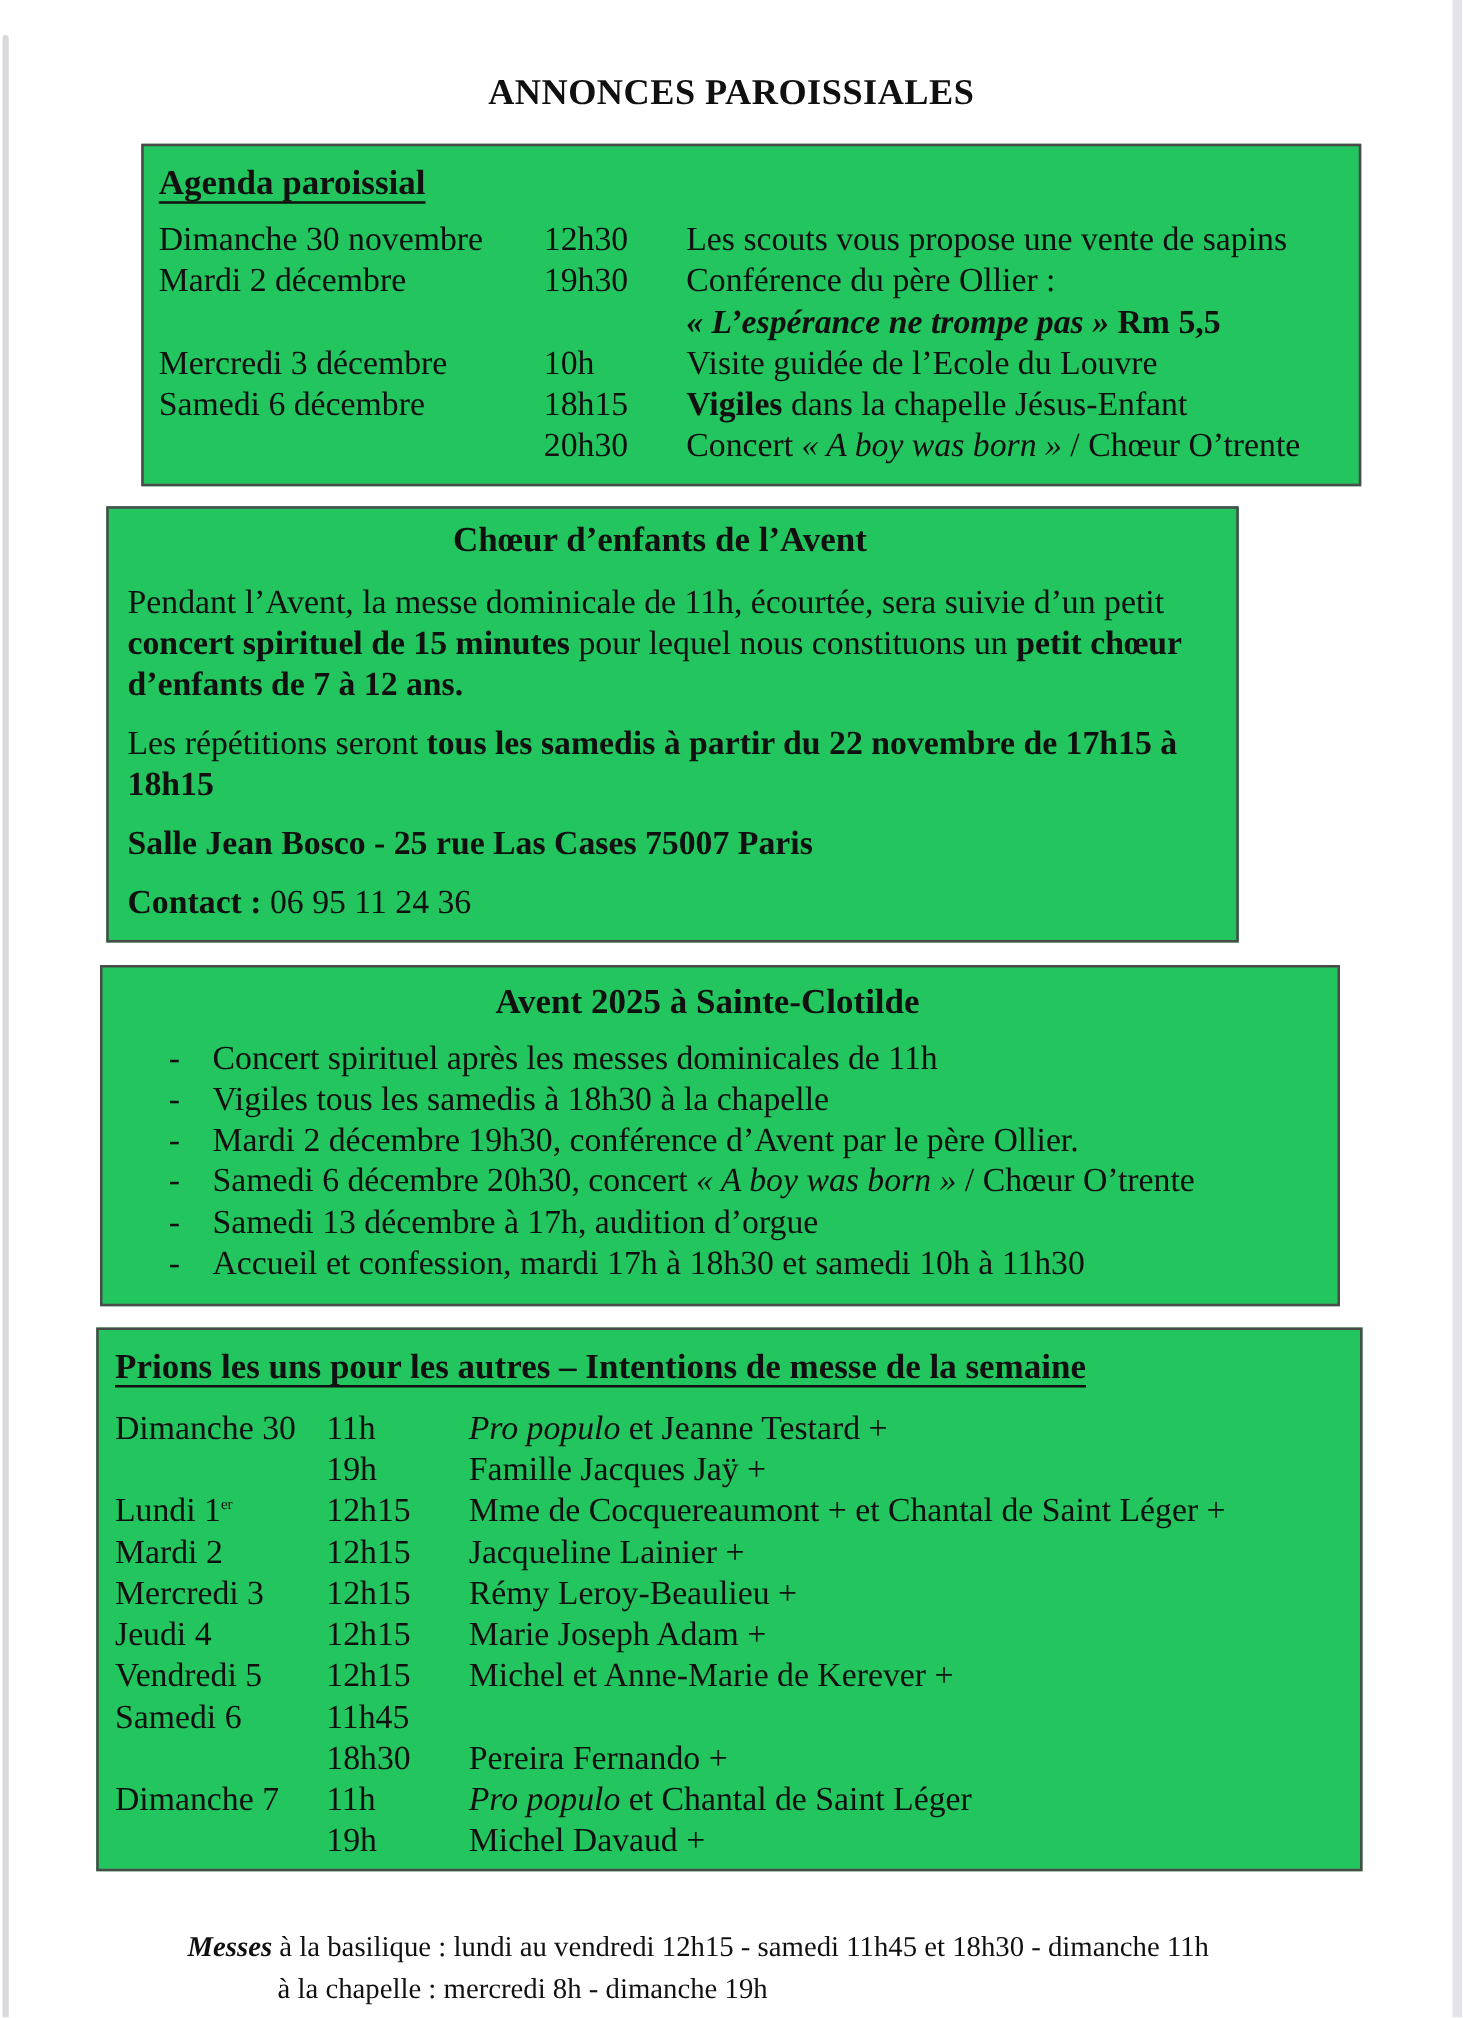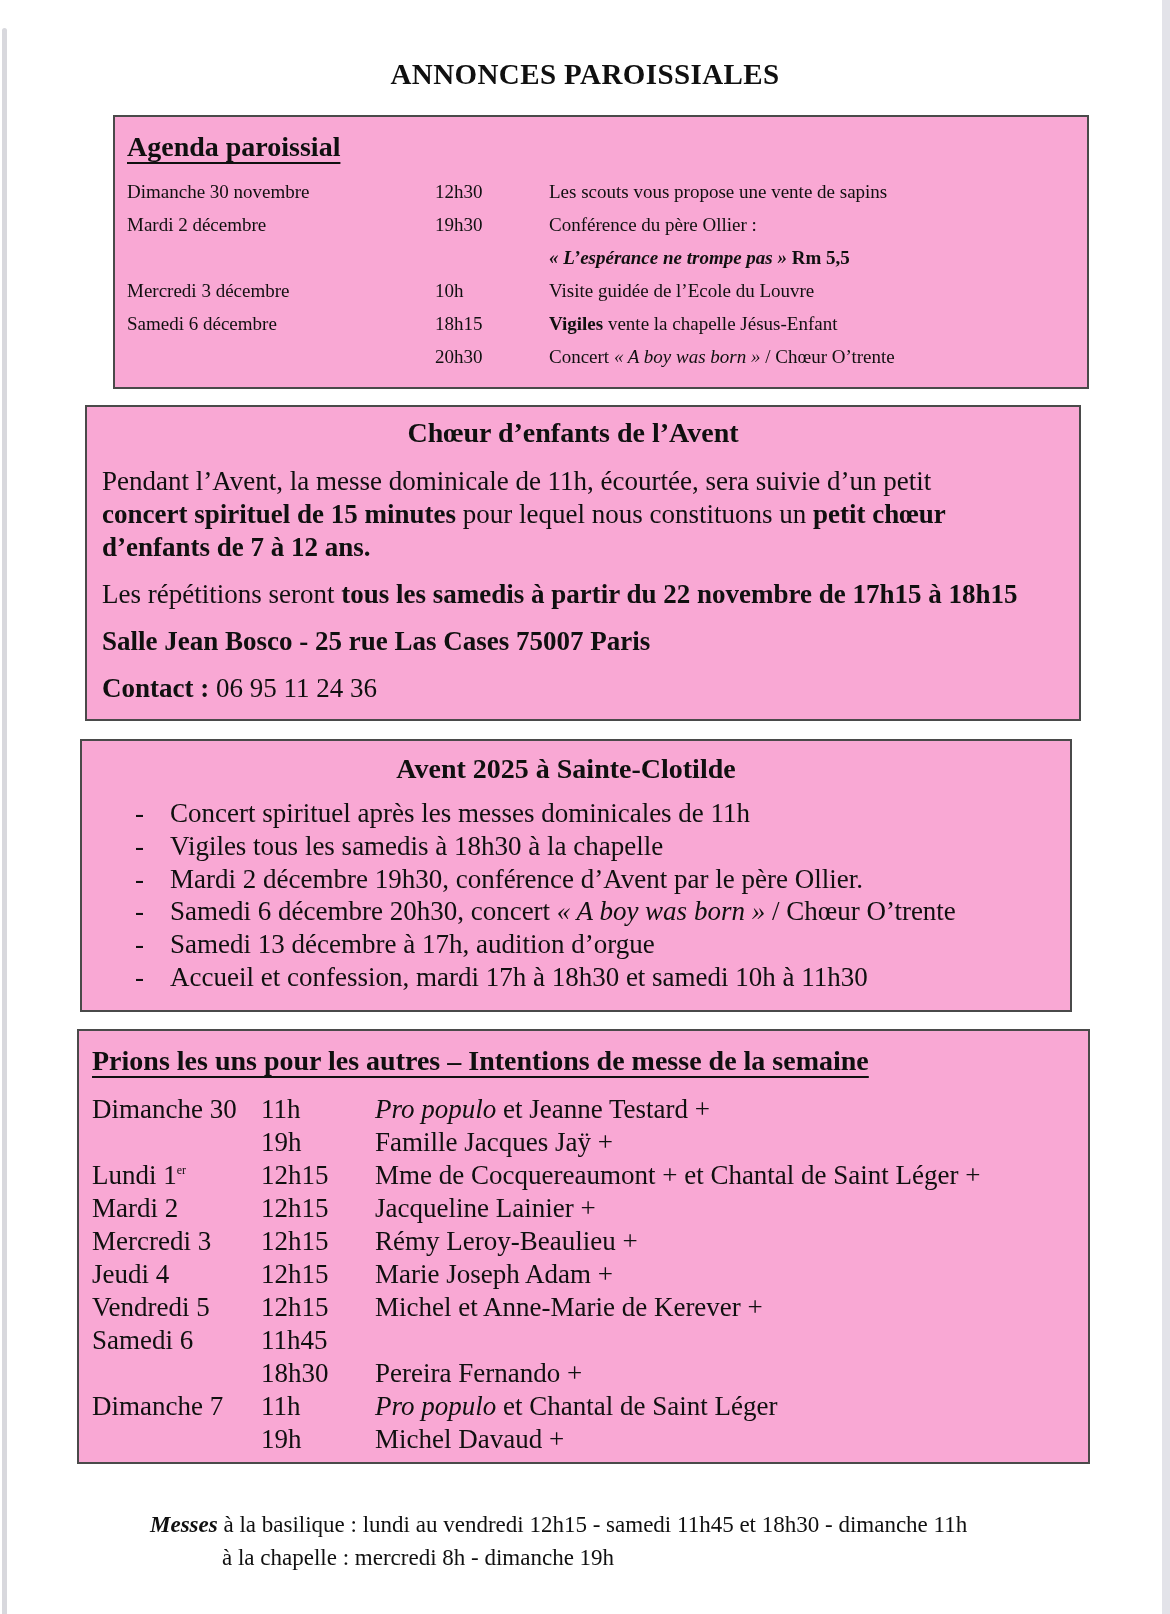--- a/index.html
+++ b/index.html
@@ -19,25 +19,25 @@
     position:absolute; right:0; top:0; width:8px; height:100%;
     background:#e3e3e9;
   }
   .page-title {
     margin-top:58px;
     text-align:center;
     font-size:29px; font-weight:bold;
     letter-spacing:0.4px;
   }
   .box {
-    background:#f9a8d4;
+    background:#22c55e;
     border:2px solid #4a4a4a;
   }
   .box-agenda   { margin:24px 0 0 113px; width:976px;  padding:12px 12px 14px 12px; }
-  .box-choir    { margin:16px 0 0 85px;  width:996px; padding:8px 35px 14px 15px; }
+  .box-choir    { margin:16px 0 0 85px;  width:906px; padding:8px 35px 14px 15px; }
   .box-avent    { margin:18px 16px 0 80px;  width:992px; padding:10px 20px 16px 0; }
   .box-prions   { margin:17px 0 0 77px;  width:1013px; padding:12px 16px 6px 13px; }
 
   .section-heading {
     font-size:28px; font-weight:bold;
     text-decoration:underline;
     text-underline-offset:6px;
     text-decoration-thickness:2px;
     line-height:36px;
   }
@@ -48,21 +48,21 @@
     text-align:center;
     font-size:28px; font-weight:bold;
     line-height:36px;
   }
   .box-choir .centered-title { margin-bottom:8px; }
   .box-avent .centered-title { margin-bottom:10px; }
 
   .agenda-rows .row {
     display:grid;
     grid-template-columns:308px 114px 1fr;
-    font-size:19px; line-height:33px;
+    font-size:27px; line-height:33px;
   }
   .para {
     font-size:27px; line-height:33px;
     margin-top:14px;
   }
   .avent-list .row {
     display:grid;
     grid-template-columns:35px 1fr;
     padding-left:53px;
     font-size:27px; line-height:32.8px;
@@ -113,21 +113,21 @@
 
       <div class="row">
         <span>Mercredi 3 décembre</span>
         <span>10h</span>
         <span><span>Visite guidée de l’Ecole du Louvre</span></span>
       </div>
 
       <div class="row">
         <span>Samedi 6 décembre</span>
         <span>18h15</span>
-        <span><span style="font-weight: bold;">Vigiles</span><span> vente la chapelle Jésus-Enfant</span></span>
+        <span><span style="font-weight: bold;">Vigiles</span><span> dans la chapelle Jésus-Enfant</span></span>
       </div>
 
       <div class="row">
         <span></span>
         <span>20h30</span>
         <span><span>Concert </span><span style="font-style: italic;">« A boy was born »</span><span> / Chœur O’trente</span></span>
       </div>
     </div>
 </div>
 

